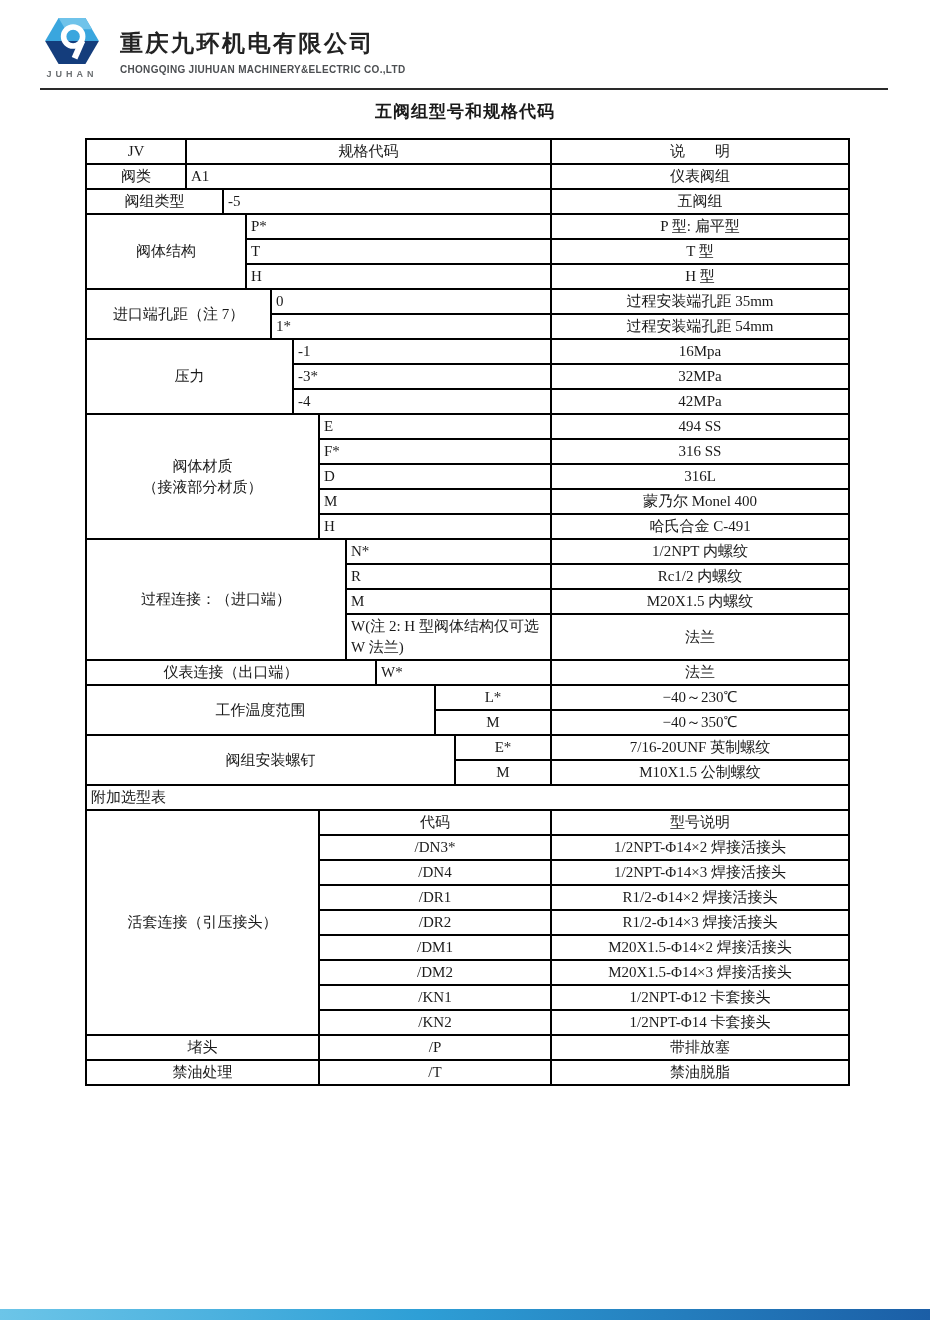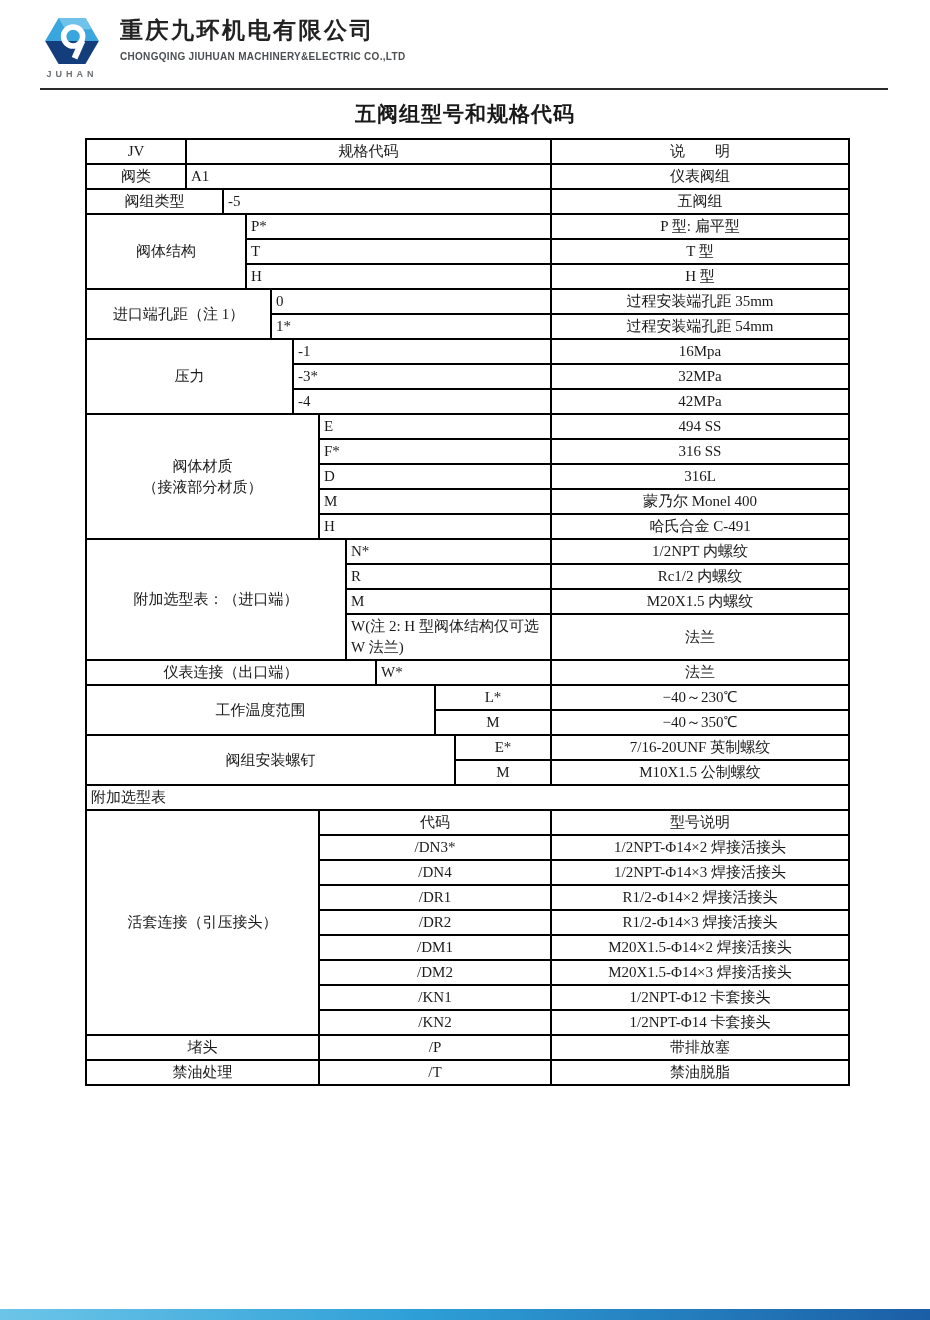--- a/index.html
+++ b/index.html
@@ -8,29 +8,29 @@
     position:relative; width:930px; height:1320px; margin:0 auto;
     background:#ffffff; overflow:hidden;
     font-family:"Liberation Serif", serif; color:#1a1a1a;
   }
   
   .letterhead { position:absolute; left:40px; top:12px; width:850px; height:66px; }
   .logo-block { position:absolute; left:0; top:2px; width:64px; text-align:center; }
   .logo-block svg { display:block; margin:0 auto; }
   .logo-caption { font-family:"Liberation Sans", sans-serif; font-size:9px; font-weight:bold;
                   color:#6b6f72; letter-spacing:4px; margin-top:1px; }
-  .company { position:absolute; left:80px; top:3px; }
+  .company { position:absolute; left:80px; top:16px; }
   .company-cn { font-size:23px; font-weight:bold; color:#222; letter-spacing:2.5px;
                 font-family:"Liberation Serif", serif; }
   .company-en { font-family:"Liberation Sans", sans-serif; font-size:10px; font-weight:bold;
                 color:#4c4f52; letter-spacing:0.3px; margin-top:5px; }
   .head-rule { position:absolute; left:40px; top:88px; width:848px; height:2px; background:#2a2a2a; }
   
   .doc-title { position:absolute; left:0; top:100px; width:100%; text-align:center;
-               font-size:21px; font-weight:bold; letter-spacing:1px; }
+               font-size:17px; font-weight:bold; letter-spacing:1px; }
   
   .spec-table-wrap { position:absolute; left:85px; top:138px; width:675px; }
   table.spec { border-collapse:collapse; table-layout:fixed; width:763px;
                border:2px solid #000; }
   table.spec td {
     border:2px solid #000; font-size:15px; line-height:21px;
     padding:1px 4px; height:25px; vertical-align:middle;
     overflow:hidden;
   }
   td.label { text-align:center; white-space:pre-line; }
@@ -108,21 +108,21 @@
           </tr>
           <tr>
             <td colspan="8" class="code">T</td>
             <td colspan="1" class="desc">T 型</td>
           </tr>
           <tr>
             <td colspan="8" class="code">H</td>
             <td colspan="1" class="desc">H 型</td>
           </tr>
           <tr>
-            <td colspan="4" rowspan="2" class="label">进口端孔距（注 1）</td>
+            <td colspan="4" rowspan="2" class="label">进口端孔距（注 7）</td>
             <td colspan="7" class="code">0</td>
             <td colspan="1" class="desc">过程安装端孔距 35mm</td>
           </tr>
           <tr>
             <td colspan="7" class="code">1*</td>
             <td colspan="1" class="desc">过程安装端孔距 54mm</td>
           </tr>
           <tr>
             <td colspan="5" rowspan="3" class="label">压力</td>
             <td colspan="6" class="code">-1</td>
@@ -152,21 +152,21 @@
           </tr>
           <tr>
             <td colspan="5" class="code">M</td>
             <td colspan="1" class="desc">蒙乃尔 Monel 400</td>
           </tr>
           <tr>
             <td colspan="5" class="code">H</td>
             <td colspan="1" class="desc">哈氏合金 C-491</td>
           </tr>
           <tr>
-            <td colspan="7" rowspan="4" class="label">附加选型表：（进口端）</td>
+            <td colspan="7" rowspan="4" class="label">过程连接：（进口端）</td>
             <td colspan="4" class="code">N*</td>
             <td colspan="1" class="desc">1/2NPT 内螺纹</td>
           </tr>
           <tr>
             <td colspan="4" class="code">R</td>
             <td colspan="1" class="desc">Rc1/2 内螺纹</td>
           </tr>
           <tr>
             <td colspan="4" class="code">M</td>
             <td colspan="1" class="desc">M20X1.5 内螺纹</td>

